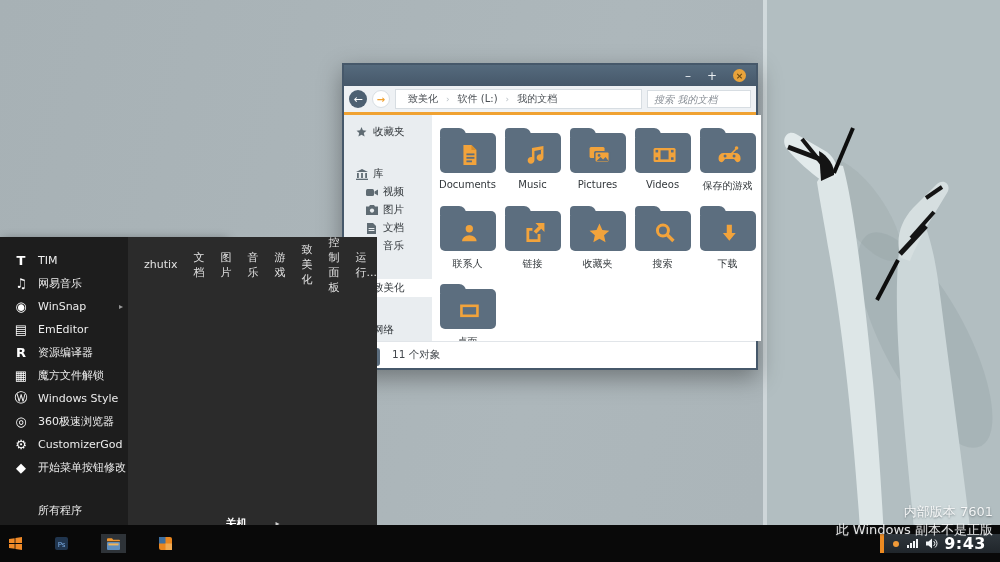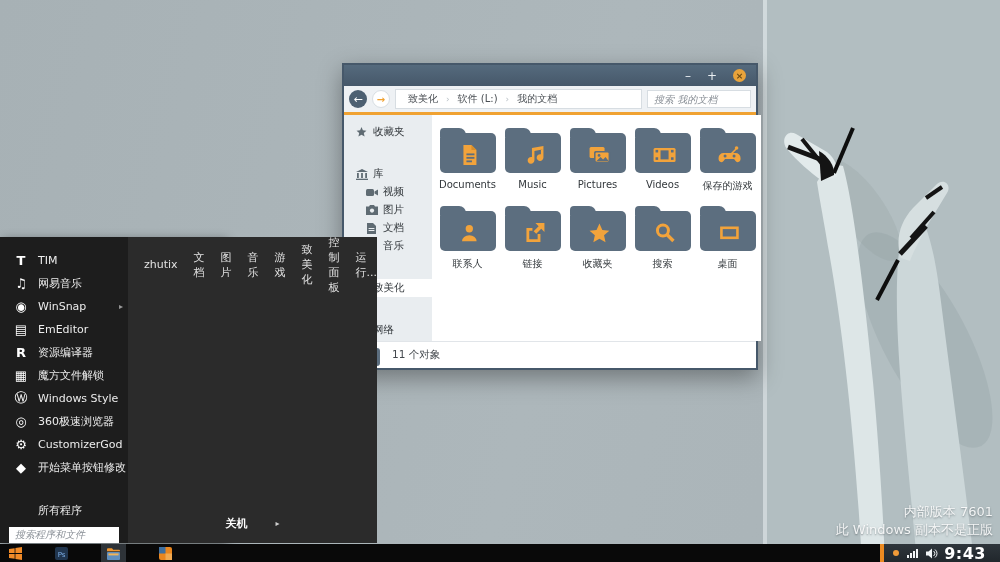--- a/index.html
+++ b/index.html
@@ -71,21 +71,21 @@
   .sm-search{margin:5px 9px 0 9px;height:17px;background:#fff;border:none;font-size:10px;
              padding:0 6px;box-sizing:border-box;outline:none;font-family:"DejaVu Sans",sans-serif;}
   .sm-right{flex:1;background:#2b2b2b;color:#e2e2e2;display:flex;flex-direction:row;
             padding-top:16px;position:relative;}
   .sm-ritem{height:23px;display:flex;align-items:center;padding-left:16px;font-size:11px;}
   .sm-shutdown{position:absolute;bottom:9px;left:0;right:0;height:22px;display:flex;
                align-items:center;justify-content:center;gap:28px;font-size:11px;font-weight:bold;color:#fff;}
   .sm-shutdown .arrow{font-size:8px;color:#cfcfcf;}
 
   
-  .taskbar{position:absolute;left:0;bottom:0;width:1000px;height:18px;background:#090909;
+  .taskbar{position:absolute;left:0;bottom:0;width:1000px;height:37px;background:#090909;
            display:flex;align-items:center;}
   .start-btn{margin-left:9px;display:flex;align-items:center;}
   .tb-ic{width:13px;height:13px;display:block;}
   .tb-slot{margin-left:27px;display:flex;align-items:center;justify-content:center;height:19px;padding:0 6px;}
   .tb-slot.active{background:#2e3338;}
   .tray{margin-left:auto;height:19px;display:flex;align-items:center;
         background:linear-gradient(#2f363c,#20262b);}
   .tray-stripe{width:4px;height:19px;background:#ec8a21;}
   .tray-dot{width:6px;height:6px;border-radius:50%;background:#f09a38;margin:0 8px 0 9px;}
   .sig{display:flex;align-items:flex-end;gap:1px;margin-right:8px;}
@@ -315,20 +315,28 @@
           </div>
           <div class="tile">
             <div class="folder">
               <svg width="24" height="24" viewBox="0 0 24 24">
                   <circle cx="10.5" cy="9.5" r="5.5" fill="none" stroke="#f2a33b" stroke-width="3"></circle>
                   <path d="M14.5 13.5 21 20" stroke="#f2a33b" stroke-width="3.4" fill="none"></path>
                 </svg>
             </div>
             <div class="tile-label">搜索</div>
           </div>
+          <div class="tile">
+            <div class="folder">
+              <svg width="22" height="22" viewBox="0 0 24 24">
+                  <path d="M9.2 3h5.6v9H19l-7 8.5L5 12h4.2Z" fill="#f2a33b"></path>
+                </svg>
+            </div>
+            <div class="tile-label">下载</div>
+          </div>
 
           <div class="tile">
             <div class="folder">
               <svg width="24" height="20" viewBox="0 0 24 20">
                   <rect x="4" y="5" width="16" height="10" fill="none" stroke="#f2a33b" stroke-width="2.6"></rect>
                 </svg>
             </div>
             <div class="tile-label">桌面</div>
           </div>
         </div>

